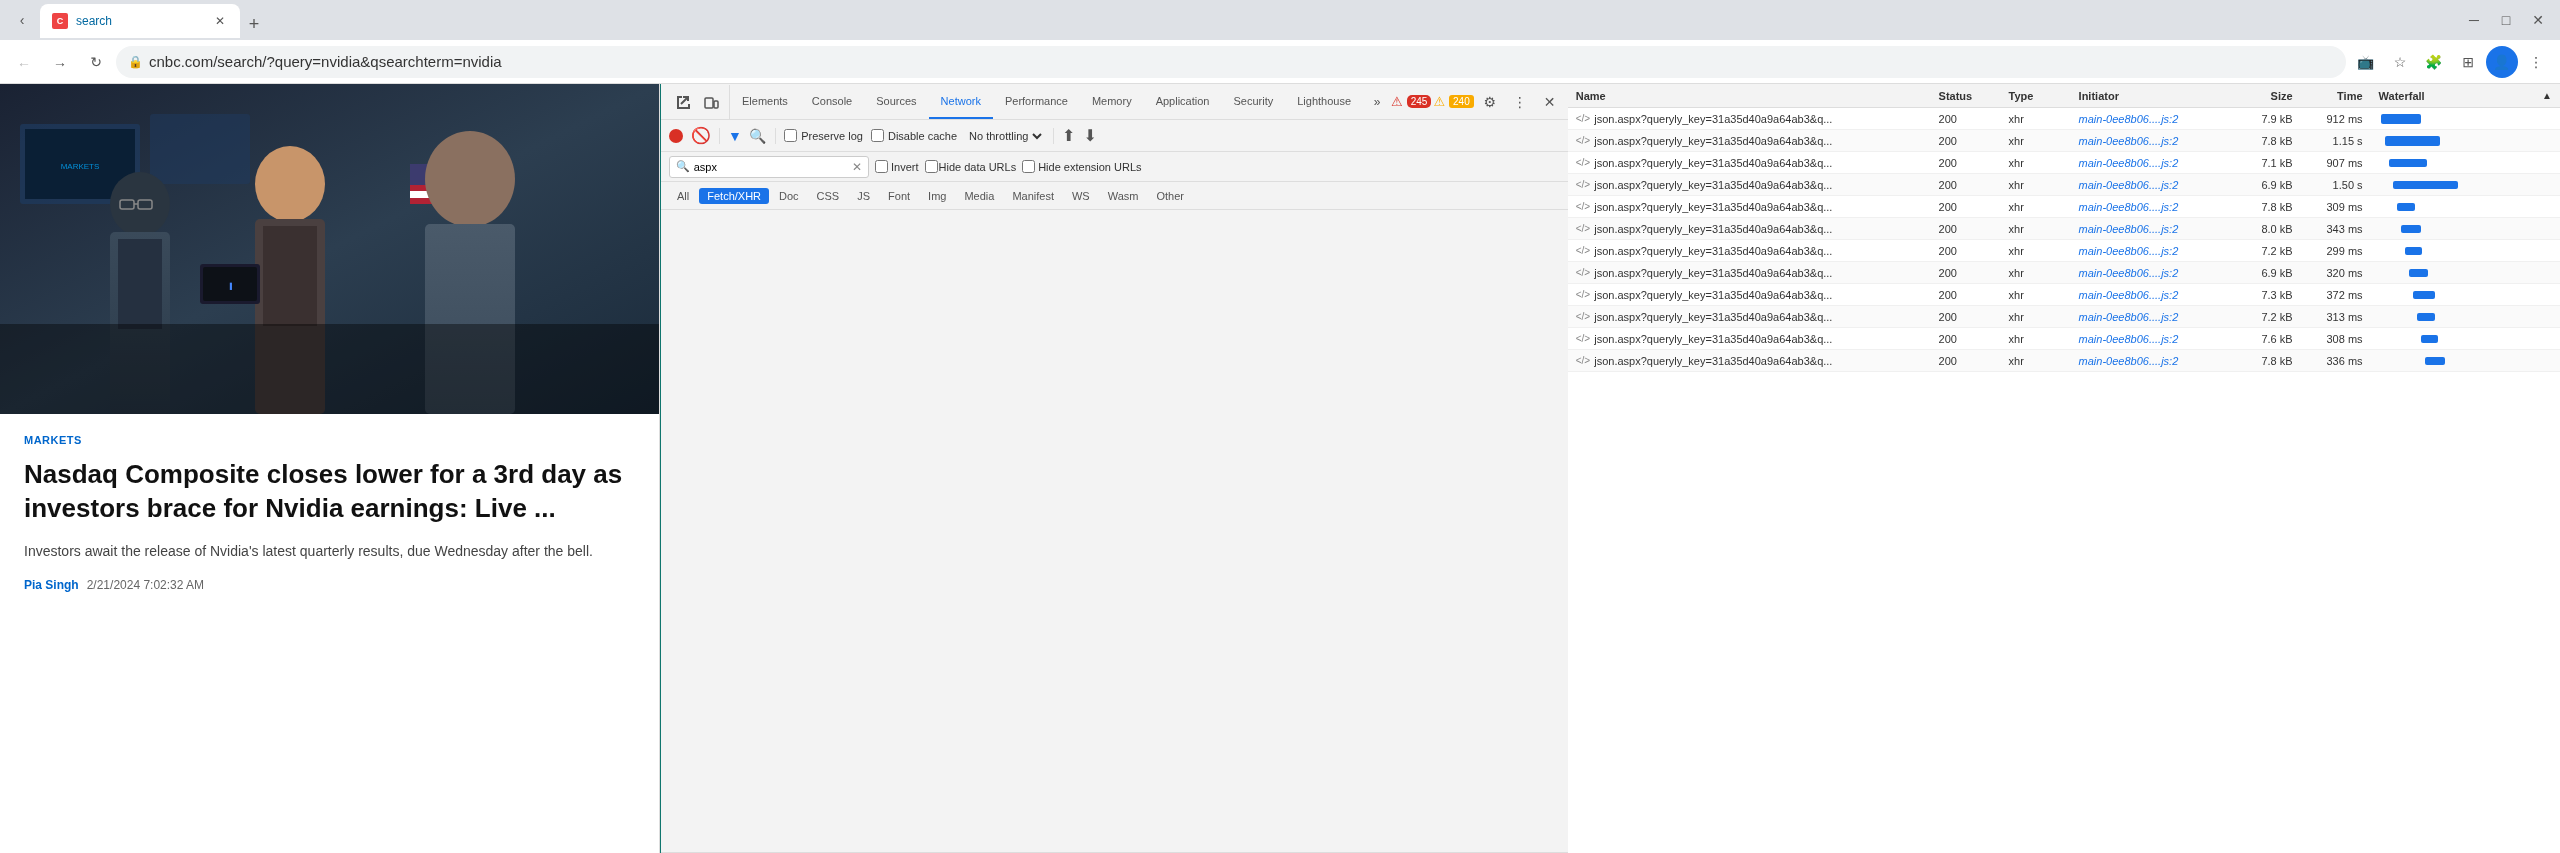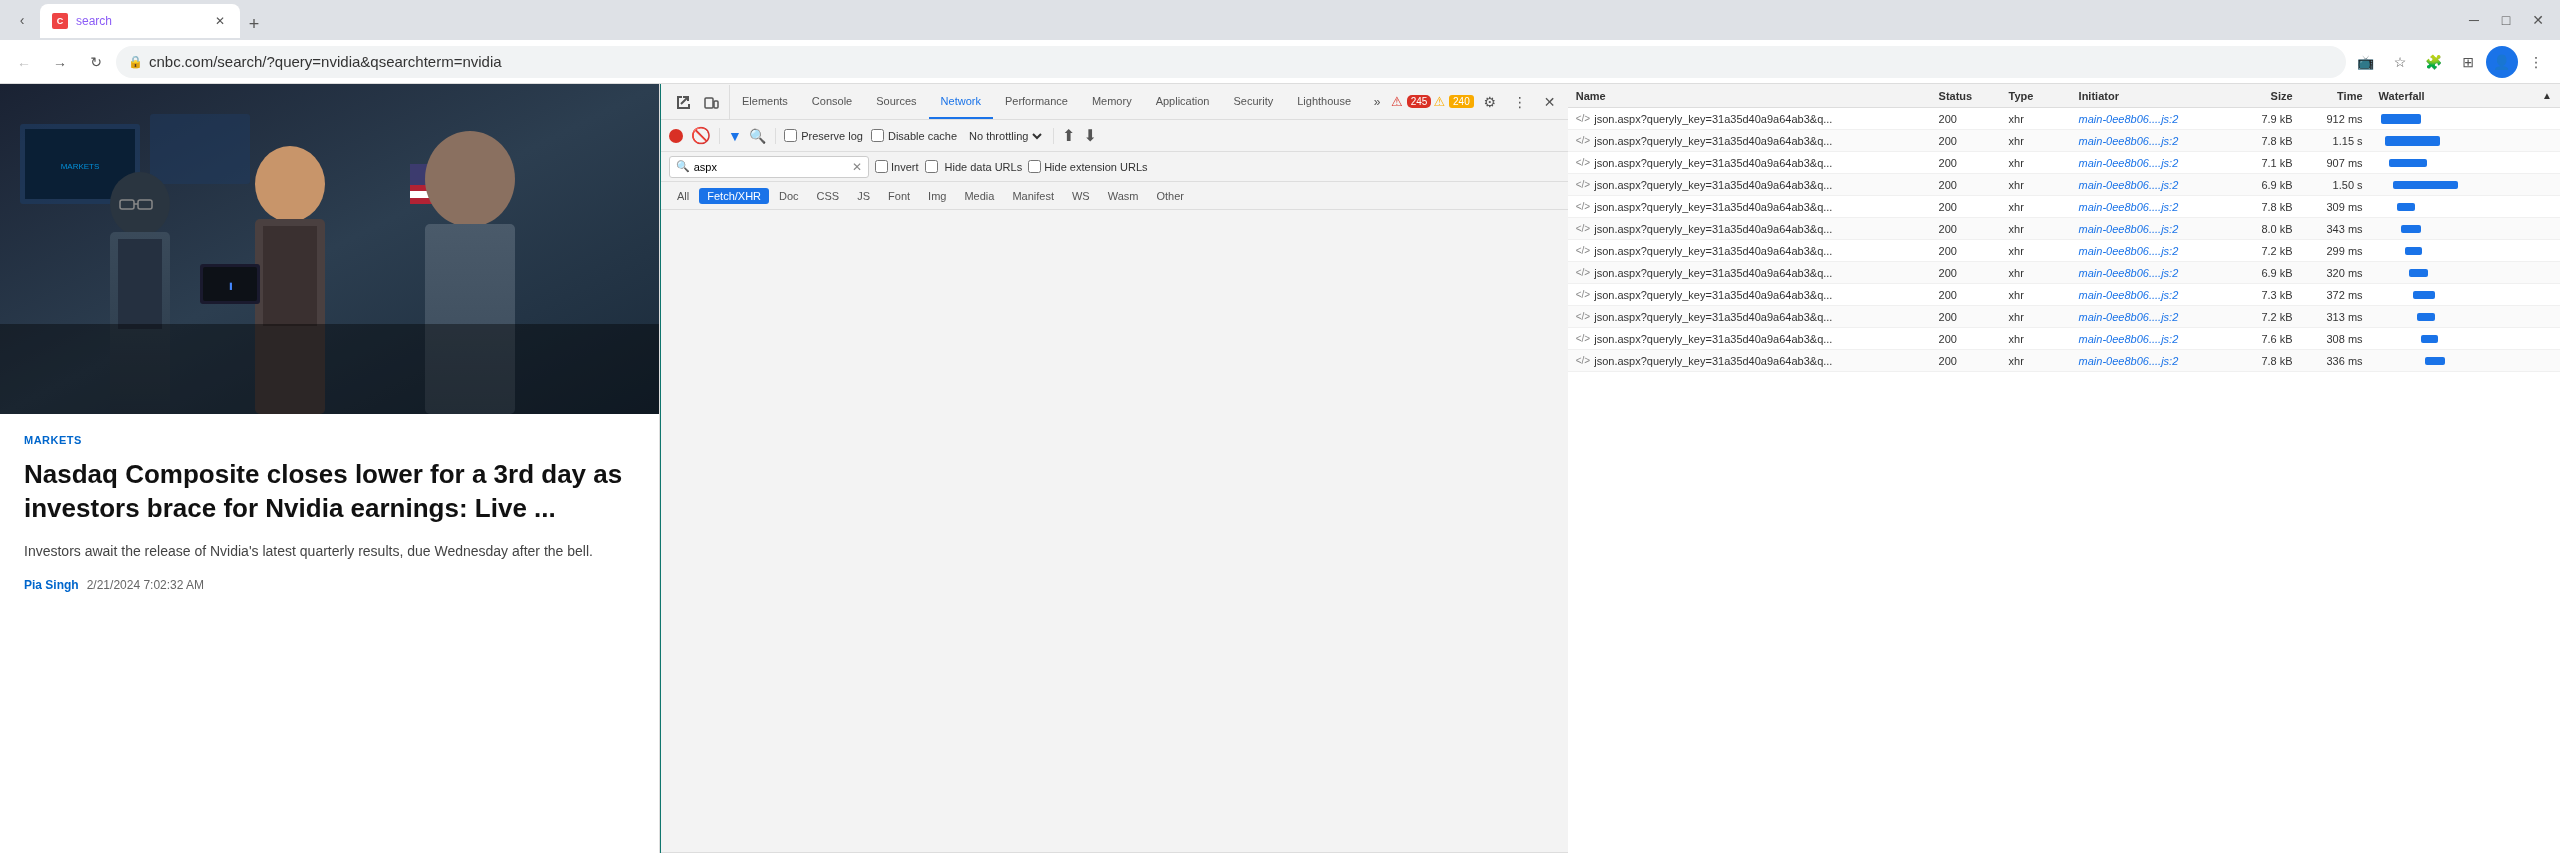--- a/index.html
+++ b/index.html
@@ -8,21 +8,21 @@
     
     .browser-chrome { background: #dee1e6; width: 100%; }
 
     
     .title-bar { display: flex; align-items: center; height: 40px; padding: 0 8px; background: #dee1e6; gap: 4px; }
     .nav-btn { width: 28px; height: 28px; border: none; background: transparent; cursor: pointer; border-radius: 50%; display: flex; align-items: center; justify-content: center; color: #555; font-size: 14px; }
     .tab-bar { display: flex; align-items: flex-end; height: 36px; flex: 1; }
     .tab { display: flex; align-items: center; height: 34px; background: #f1f3f4; border-radius: 8px 8px 0 0; padding: 0 12px; gap: 8px; min-width: 200px; max-width: 240px; cursor: pointer; }
     .tab.active { background: #fff; }
     .tab-favicon { width: 16px; height: 16px; background: #e44; border-radius: 2px; display: flex; align-items: center; justify-content: center; color: white; font-size: 9px; font-weight: bold; }
-    .tab-title { font-size: 12px; color: #8b5cf6; flex: 1; white-space: nowrap; overflow: hidden; text-overflow: ellipsis; }
+    .tab-title { font-size: 12px; color: #0369a1; flex: 1; white-space: nowrap; overflow: hidden; text-overflow: ellipsis; }
     .tab-close { width: 16px; height: 16px; border: none; background: transparent; cursor: pointer; border-radius: 50%; display: flex; align-items: center; justify-content: center; color: #555; font-size: 12px; }
     .tab-new { width: 28px; height: 28px; border: none; background: transparent; cursor: pointer; border-radius: 50%; display: flex; align-items: center; justify-content: center; color: #555; font-size: 18px; }
     .window-controls { display: flex; align-items: center; gap: 4px; margin-left: auto; }
     .win-btn { width: 28px; height: 28px; border: none; background: transparent; cursor: pointer; border-radius: 50%; display: flex; align-items: center; justify-content: center; color: #555; font-size: 14px; }
 
     
     .address-bar { display: flex; align-items: center; height: 44px; background: #fff; padding: 0 8px; gap: 4px; border-bottom: 1px solid #ddd; }
     .addr-btn { width: 32px; height: 32px; border: none; background: transparent; cursor: pointer; border-radius: 50%; display: flex; align-items: center; justify-content: center; color: #555; font-size: 14px; }
     .addr-btn.disabled { color: #bbb; cursor: default; }
     .address-input-wrap { flex: 1; height: 32px; background: #f1f3f4; border-radius: 16px; display: flex; align-items: center; padding: 0 12px; gap: 6px; }
@@ -63,21 +63,21 @@
     .checkbox-label { display: flex; align-items: center; gap: 4px; font-size: 11px; color: #333; cursor: pointer; white-space: nowrap; }
     .checkbox-label input { margin: 0; }
     .throttle-select { font-size: 11px; border: none; background: transparent; cursor: pointer; color: #333; }
     .ie-btn { font-size: 14px; cursor: pointer; color: #555; background: none; border: none; }
 
     .filter-toolbar { display: flex; align-items: center; height: 30px; padding: 0 8px; gap: 6px; border-bottom: 1px solid #ddd; }
     .filter-input-wrap { display: flex; align-items: center; background: #fff; border: 1px solid #ccc; border-radius: 3px; height: 22px; padding: 0 6px; gap: 4px; min-width: 200px; }
     .filter-input { border: none; outline: none; font-size: 11px; flex: 1; }
     .filter-clear { font-size: 12px; color: #888; cursor: pointer; background: none; border: none; }
     .invert-checkbox { display: flex; align-items: center; gap: 3px; font-size: 11px; color: #333; }
-    .hide-data-urls { display: flex; align-items: center; gap: 7px; font-size: 11px; color: #333; }
+    .hide-data-urls { display: flex; align-items: center; gap: 1px; font-size: 11px; color: #333; }
     .hide-ext-urls { display: flex; align-items: center; gap: 3px; font-size: 11px; color: #333; }
 
     .type-filter { display: flex; align-items: center; height: 28px; padding: 0 8px; gap: 2px; border-bottom: 1px solid #ddd; overflow-x: auto; }
     .type-btn { padding: 2px 8px; font-size: 11px; color: #555; cursor: pointer; border-radius: 3px; background: none; border: none; white-space: nowrap; }
     .type-btn.active { background: #1a73e8; color: white; }
 
     
     .timeline { height: 72px; border-bottom: 1px solid #ddd; position: relative; overflow: hidden; background: #fff; }
 
     

